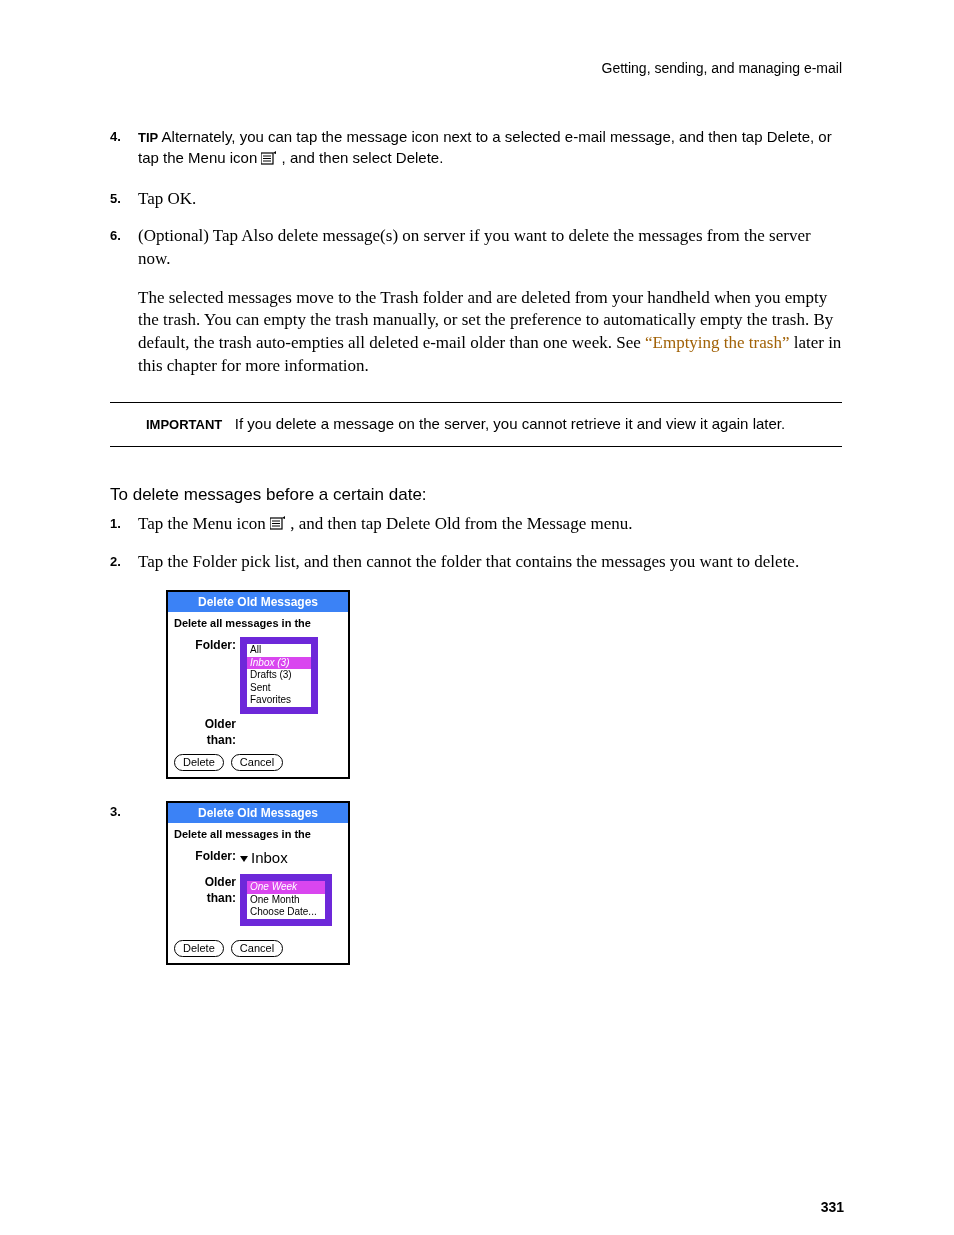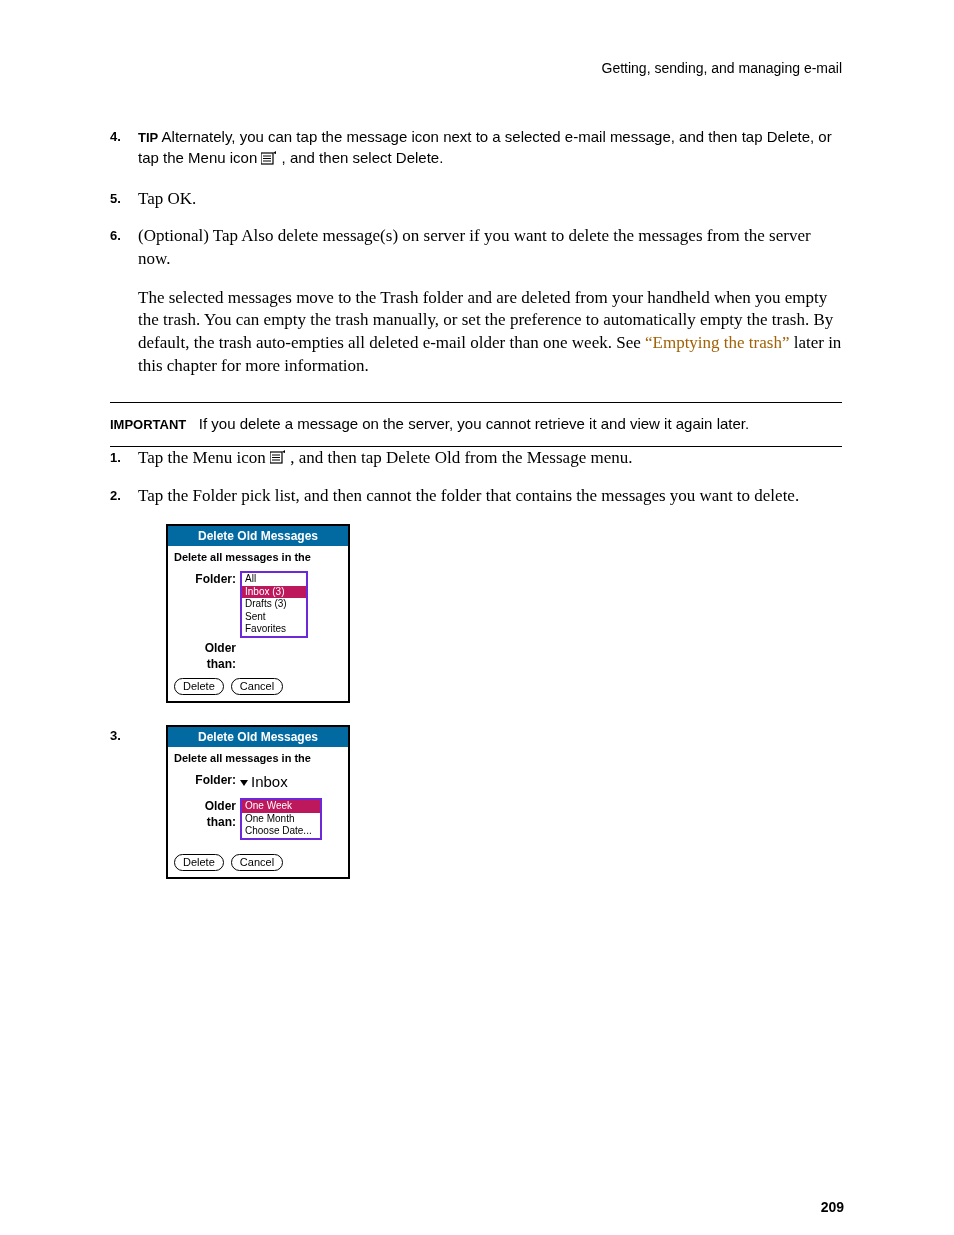--- a/index.html
+++ b/index.html
@@ -61,20 +61,21 @@
     margin: 0;
   }
   .important-block {
     margin-top: 24px;
   }
   .important-inner {
     font-family: Arial, Helvetica, sans-serif;
     font-size: 15px;
     line-height: 1.4;
     padding: 10px 0 12px 0;
+    margin-left: 36px;
   }
   .section-head {
     font-family: "Arial Narrow", Arial, sans-serif;
     font-size: 17px;
     margin-top: 38px;
     margin-bottom: 8px;
     font-stretch: condensed;
   }
   .link {
     color: #a16207;
@@ -92,21 +93,21 @@
   }
   .palm-dialog {
     border: 2px solid #000;
     width: 180px;
     font-family: Arial, Helvetica, sans-serif;
     font-size: 11px;
     background: #fff;
     padding-bottom: 6px;
   }
   .palm-title {
-    background: #0369a1;
+    background: #3b82f6;
     color: #fff;
     text-align: center;
     font-weight: bold;
     padding: 2px 0;
     font-size: 12px;
   }
   .palm-body {
     padding: 4px 6px 0 6px;
   }
   .palm-body .headline {
@@ -119,32 +120,33 @@
     margin-top: 6px;
     column-gap: 4px;
   }
   .field-label {
     font-weight: bold;
     width: 62px;
     text-align: right;
     font-size: 12px;
   }
   .dropdown-open {
-    border: 2px solid #6d28d9;
+    border: 7px solid #6d28d9;
     min-width: 64px;
     font-size: 10px;
   }
   .dropdown-open .opt {
     padding: 0 3px;
     line-height: 1.25;
     white-space: nowrap;
   }
   .dropdown-open .sel {
-    background: #be185d;
+    background: #d946ef;
     color: #fff;
+    font-style: italic;
   }
   .closed-select {
     font-size: 15px;
   }
   .closed-select .tri {
     display: inline-block;
     width: 0; height: 0;
     border-left: 4px solid transparent;
     border-right: 4px solid transparent;
     border-top: 6px solid #000;
@@ -234,20 +236,21 @@
 
     <div class="important-block">
       <hr class="hr">
       <div class="important-inner">
         <span class="imp-label">IMPORTANT</span>
         &nbsp;&nbsp;<span>If you delete a message on the server, you cannot retrieve it and view it again later.</span>
       </div>
       <hr class="hr">
     </div>
 
+    <div class="section-head">To delete messages before a certain date:</div>
 
     <ol class="steps">
       <li>
         <span class="num">1.</span>
         <span>Tap the Menu icon </span>
         <span class="menu-icon">
           <svg width="16" height="14" viewBox="0 0 16 14">
             <rect x="0" y="2" width="12" height="11" fill="none" stroke="#000" stroke-width="1.2"></rect>
             <line x1="2" y1="5" x2="10" y2="5" stroke="#000" stroke-width="1"></line>
             <line x1="2" y1="7.5" x2="10" y2="7.5" stroke="#000" stroke-width="1"></line>
@@ -317,14 +320,14 @@
               <span class="pill">Delete</span>
               <span class="pill">Cancel</span>
             </div>
           </div>
         </div>
       </li>
     </ol>
 
   </div>
 
-  <div class="page-num">209</div>
+  <div class="page-num">331</div>
 </div>
 
 </body></html>

